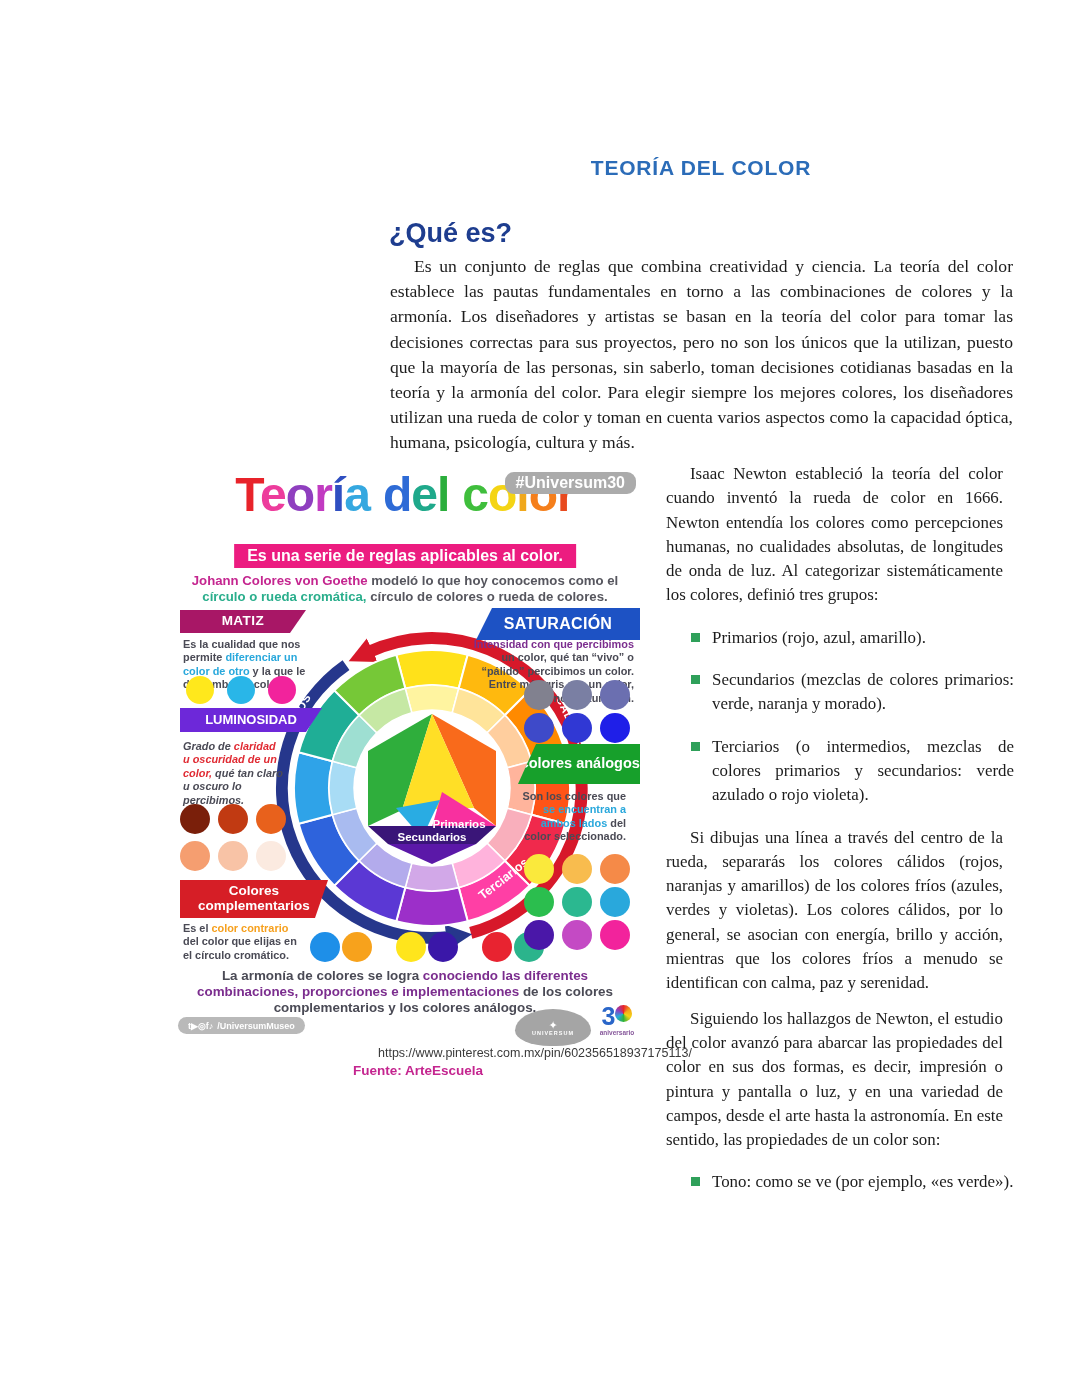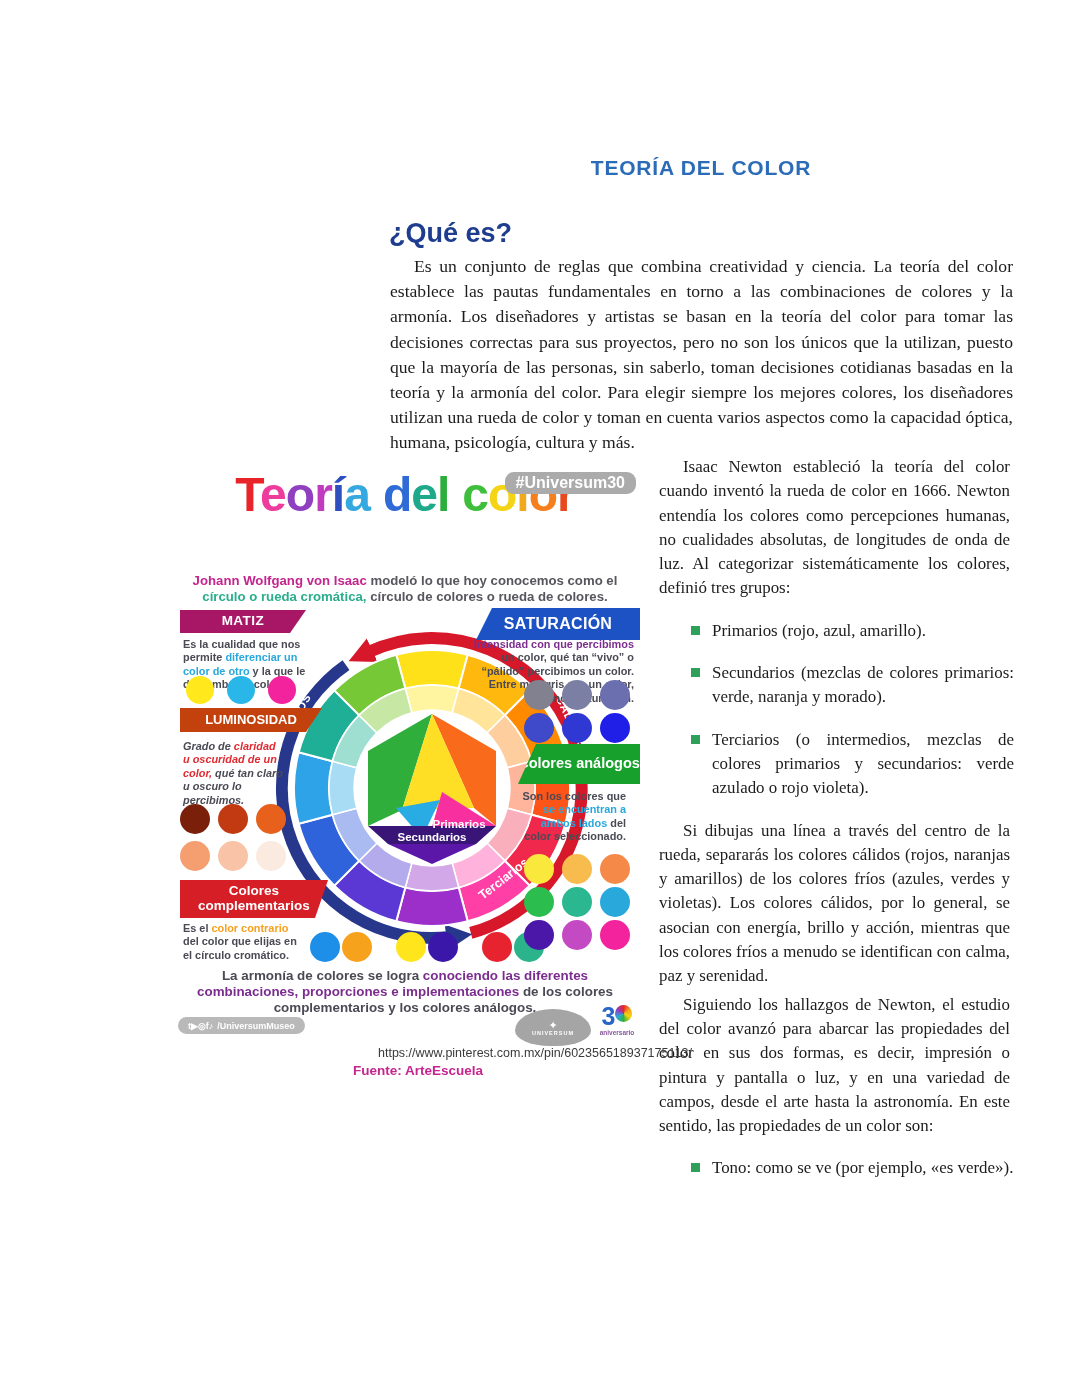--- a/index.html
+++ b/index.html
@@ -6,21 +6,21 @@
   #page{position:relative;width:1080px;height:1397px;background:#fff;overflow:hidden;font-family:"Liberation Sans",sans-serif;}
 
   
   .doc-title{position:absolute;left:390px;top:156px;width:622px;text-align:center;
     font-weight:bold;font-size:21px;letter-spacing:.8px;color:#2B6CB8;}
   .que-es{position:absolute;left:389px;top:218px;font-size:27px;font-weight:bold;color:#1E3D8F;}
   .intro{position:absolute;left:390px;top:254px;width:623px;font-family:"Liberation Serif",serif;
     font-size:17.6px;line-height:25.2px;text-align:justify;color:#1c1c1c;text-indent:24px;}
   .rcol{position:absolute;left:655px;top:451px;width:359px;font-family:"Liberation Serif",serif;
     font-size:16.9px;line-height:24.3px;text-align:justify;color:#1c1c1c;}
-  .rcol p{margin:4px;text-indent:24px;}
+  .rcol p{margin:11px;text-indent:24px;}
   .rcol .bullet{position:relative;padding-left:57px;text-indent:0;margin:18px 0;}
   .rcol .bullet .sq{position:absolute;left:36px;top:7px;width:9px;height:9px;background:#2FA05A;}
   .url{position:absolute;left:378px;top:1046px;font-size:12.5px;color:#3a3a3a;}
 
   
   .ig{position:absolute;left:170px;top:460px;width:470px;height:588px;}
   .ig-badge{position:absolute;right:4px;top:12px;background:#ABABAB;color:#fff;font-size:16px;
     font-weight:bold;padding:2px 11px;border-radius:9px;z-index:3;}
   .ig-title{position:absolute;left:0;top:11px;width:100%;text-align:center;font-size:48px;
     font-weight:800;letter-spacing:-1px;line-height:1;z-index:2;}
@@ -29,21 +29,21 @@
     color:#fff;font-weight:bold;font-size:16px;padding:3px 13px;white-space:nowrap;z-index:2;}
   .ig-goethe{position:absolute;top:113px;left:18px;width:434px;text-align:center;font-size:13.2px;
     font-weight:bold;color:#56565E;line-height:16px;}
   .hl-mag{color:#C4258F;}.hl-teal{color:#2AAE8C;}.hl-cyan{color:#29A8DC;text-align:right;}
   .hl-red{color:#E02B33;}.hl-purp{color:#7B2D8E;}.hl-org{color:#F6A01E;}
 
   .bn{position:absolute;color:#fff;font-weight:bold;display:flex;align-items:center;
     justify-content:center;text-align:center;line-height:1.1;z-index:2;}
   .bn-matiz{left:10px;top:150px;width:126px;height:23px;font-size:13.5px;background:#A81766;
     clip-path:polygon(0 0,100% 0,calc(100% - 16px) 100%,0 100%);letter-spacing:.5px;}
-  .bn-lum{left:10px;top:248px;width:142px;height:24px;font-size:13px;background:#c2410c;
+  .bn-lum{left:10px;top:248px;width:142px;height:24px;font-size:13px;background:#6d28d9;
     clip-path:polygon(0 0,100% 0,calc(100% - 16px) 100%,0 100%);}
   .bn-comp{left:10px;top:420px;width:148px;height:38px;font-size:13.5px;background:#D61E26;
     clip-path:polygon(0 0,100% 0,calc(100% - 13px) 100%,0 100%);}
   .bn-sat{right:0;top:148px;width:164px;height:32px;font-size:16px;background:#1D52C4;
     clip-path:polygon(16px 0,100% 0,100% 100%,0 100%);letter-spacing:.3px;}
   .bn-ana{right:0;top:284px;width:122px;height:40px;font-size:14.5px;background:#17A02B;
     clip-path:polygon(18px 0,100% 0,100% 100%,0 100%);}
 
   .tx{position:absolute;font-size:10.9px;line-height:13.4px;font-weight:bold;color:#4A4A55;z-index:2;}
   .tx-matiz{left:13px;top:178px;width:134px;}
@@ -94,23 +94,24 @@
 <div id="page">
 
   <div class="doc-title">TEORÍA DEL COLOR</div>
   <div class="que-es">¿Qué es?</div>
   <div class="intro">Es un conjunto de reglas que combina creatividad y ciencia. La teoría del color establece las pautas fundamentales en torno a las combinaciones de colores y la armonía. Los diseñadores y artistas se basan en la teoría del color para tomar las decisiones correctas para sus proyectos, pero no son los únicos que la utilizan, puesto que la mayoría de las personas, sin saberlo, toman decisiones cotidianas basadas en la teoría y la armonía del color. Para elegir siempre los mejores colores, los diseñadores utilizan una rueda de color y toman en cuenta varios aspectos como la capacidad óptica, humana, psicología, cultura y más.</div>
 
   <div class="ig">
 
     <div class="ig-badge">#Universum30</div>
     <div class="ig-title"><span style="color: rgb(232, 35, 42);">T</span><span style="color: rgb(237, 60, 156);">e</span><span style="color: rgb(143, 63, 191);">o</span><span style="color: rgb(193, 59, 193);">r</span><span style="color: rgb(47, 79, 193);">í</span><span style="color: rgb(53, 168, 224);">a</span><span class="sp">&nbsp;</span><span style="color: rgb(46, 107, 214);">d</span><span style="color: rgb(31, 169, 139);">e</span><span style="color: rgb(43, 174, 60);">l</span><span class="sp">&nbsp;</span><span style="color: rgb(63, 190, 60);">c</span><span style="color: rgb(244, 212, 20);">o</span><span style="color: rgb(240, 168, 28);">l</span><span style="color: rgb(245, 127, 28);">o</span><span style="color: rgb(232, 74, 31);">r</span></div>
+    <div class="ig-sub">Es una serie de reglas aplicables al color.</div>
 
     <div class="ig-goethe">
-      <span class="hl-mag">Johann Wolfgang von Isaac</span><span> modeló lo que hoy conocemos como el </span><span class="hl-teal">círculo o rueda cromática,</span><span> círculo de colores o rueda de colores.</span>
+      <span class="hl-mag">Johann Colores von Goethe</span><span> modeló lo que hoy conocemos como el </span><span class="hl-teal">círculo o rueda cromática,</span><span> círculo de colores o rueda de colores.</span>
     </div>
 
     <div class="bn bn-matiz">MATIZ</div>
     <div class="tx tx-matiz">
       <span>Es la cualidad que nos permite </span><span class="hl-cyan">diferenciar un color de otro</span><span> y la que le da nombre al color.</span>
     </div>
     <div class="dots dots-matiz">
         <span style="background: rgb(255, 232, 28);"></span>
         <span style="background: rgb(41, 182, 232);"></span>
         <span style="background: rgb(242, 35, 156);"></span>

